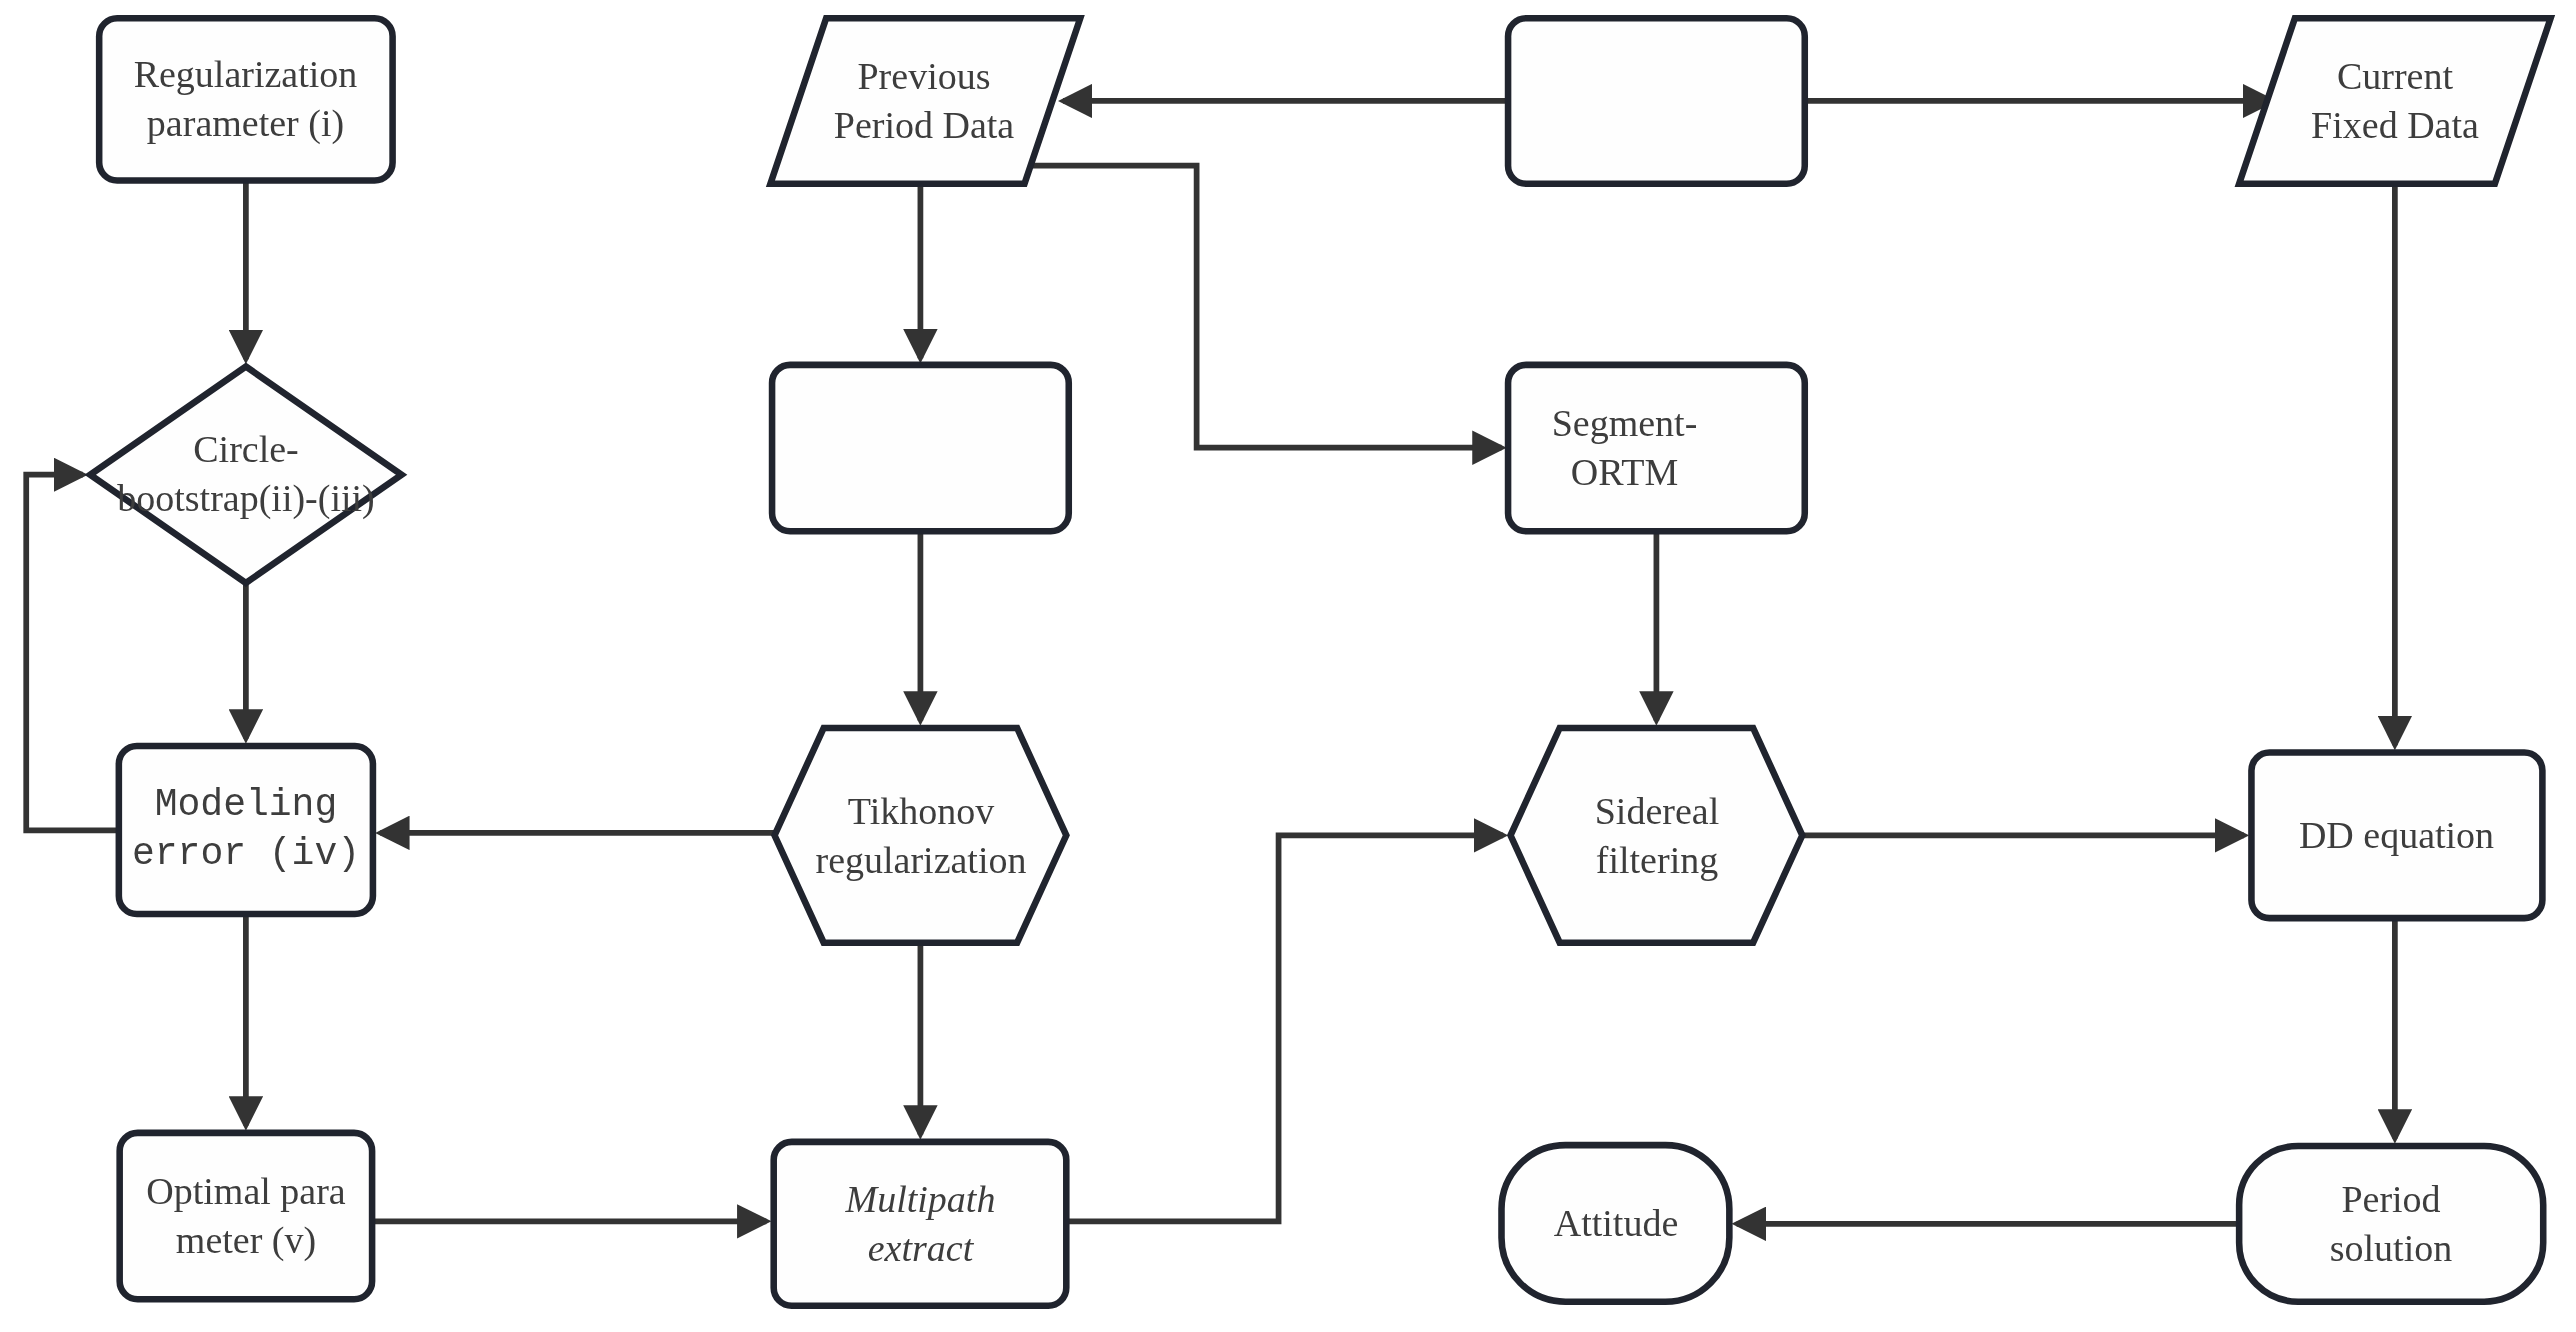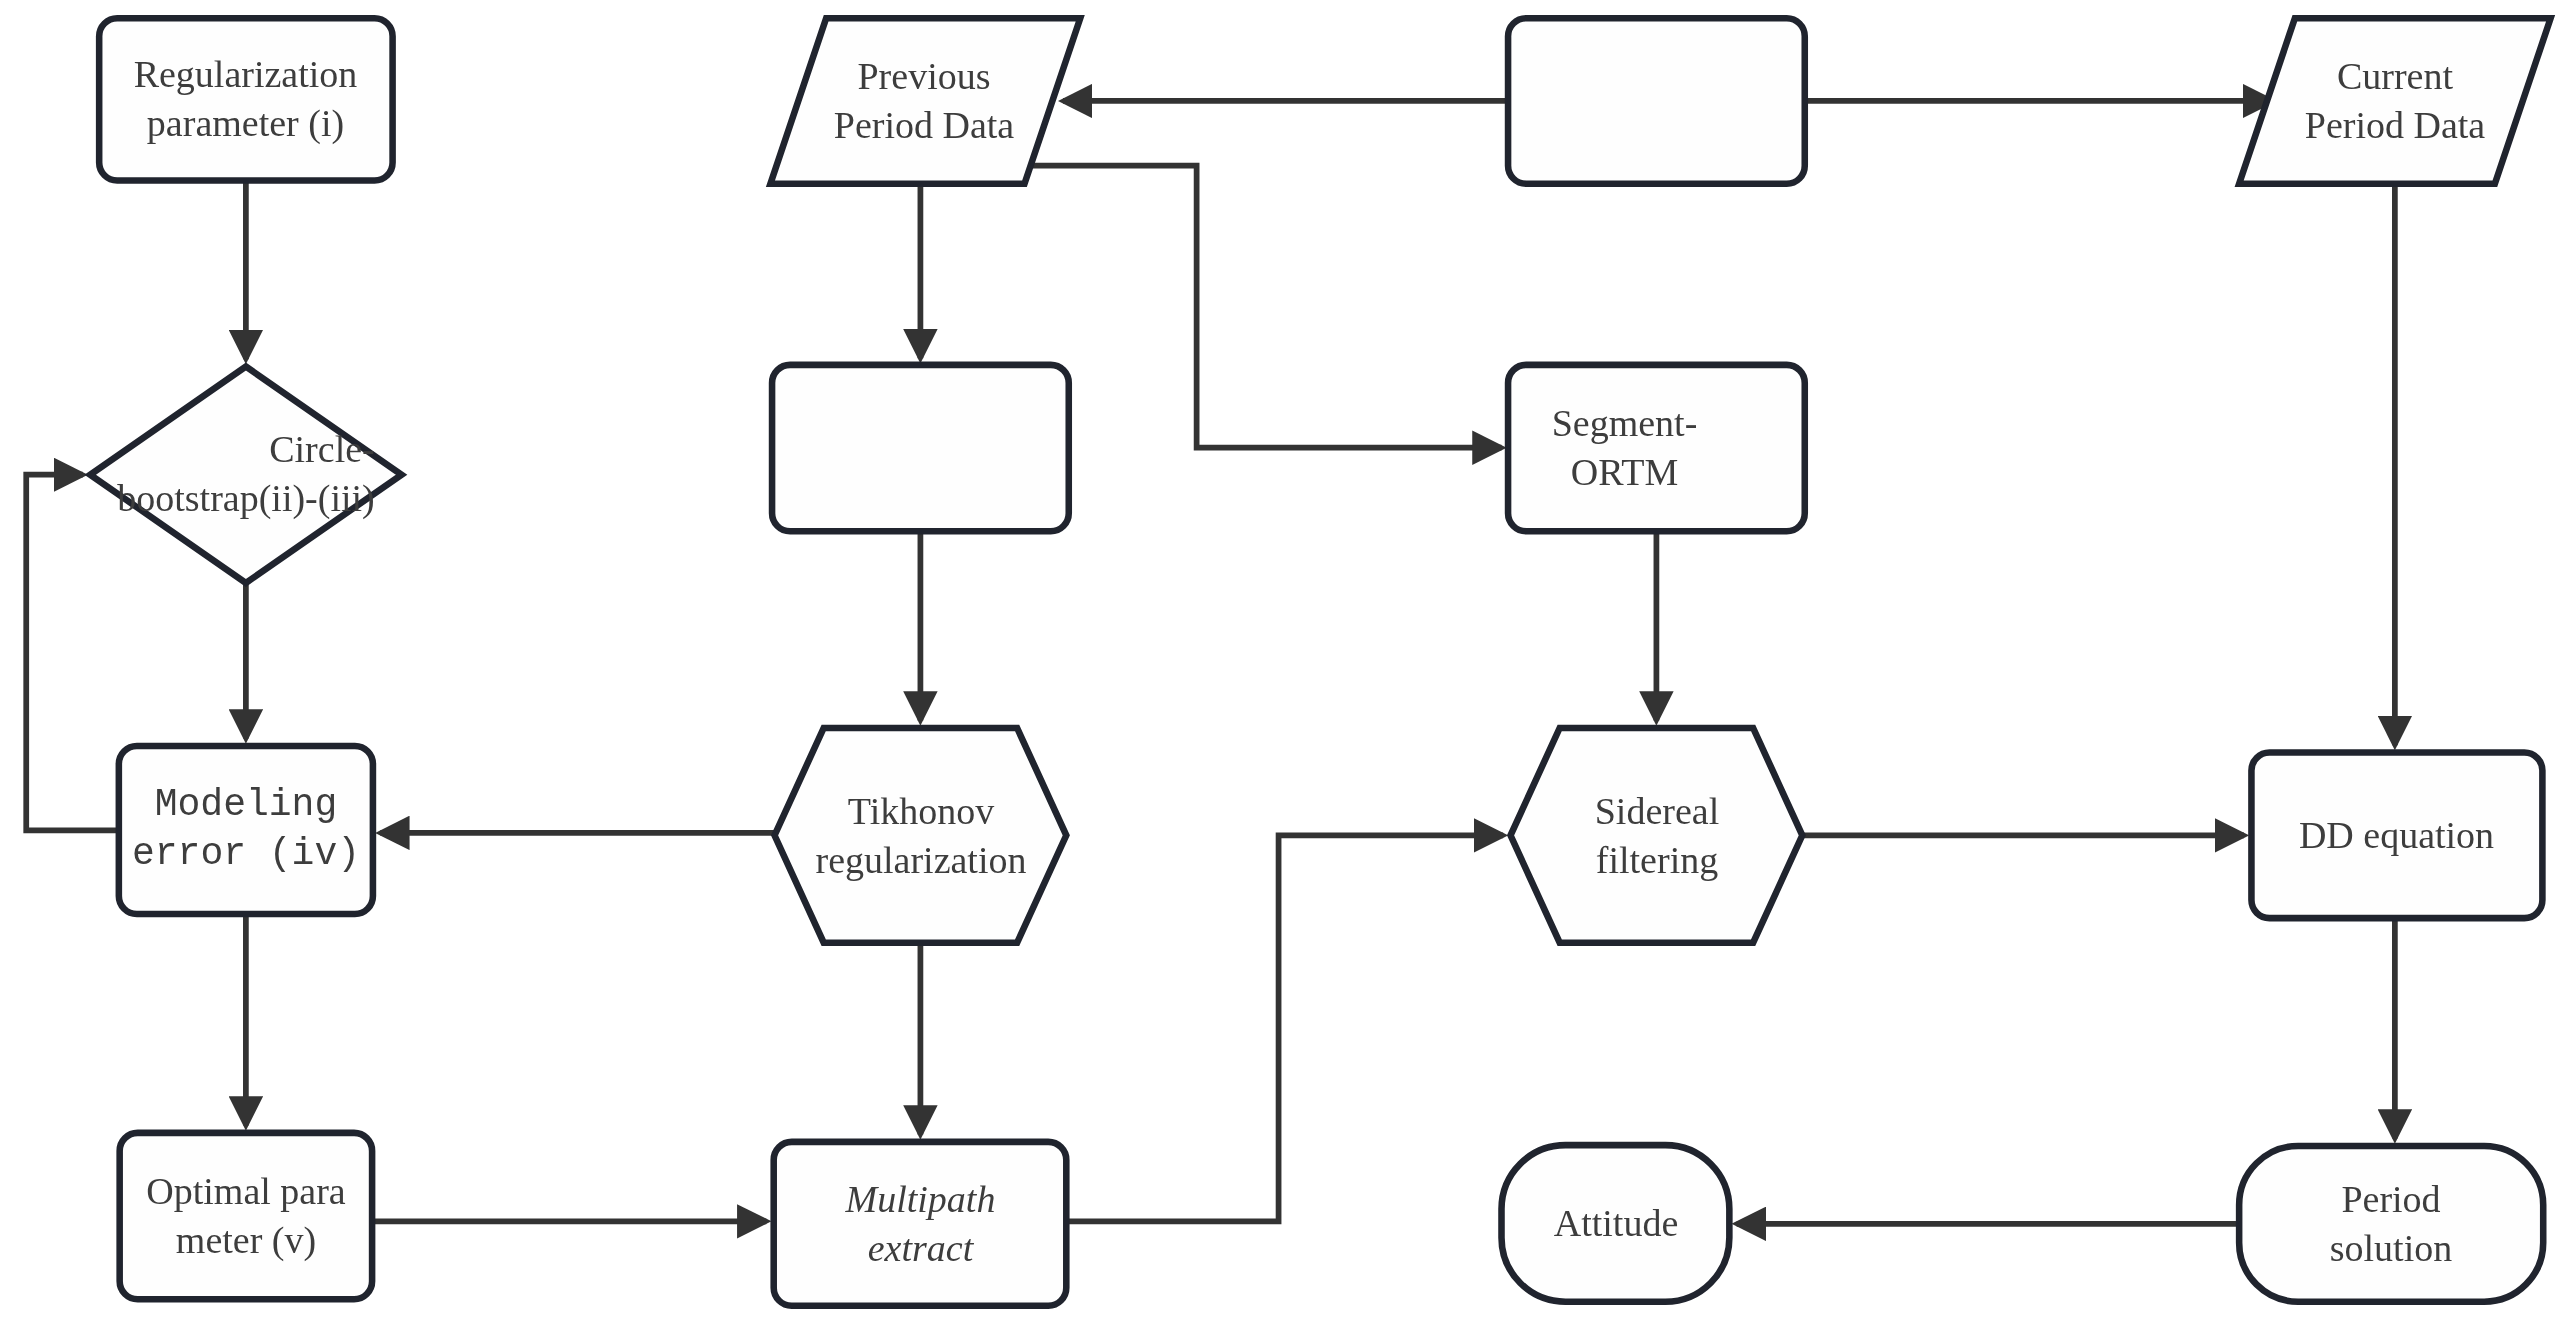--- a/index.html
+++ b/index.html
@@ -75,23 +75,23 @@
   </svg>
 
   <div class="label" style="left:99px;top:18px;width:293px;height:162px;">Regularization
 parameter (i)</div>
 
   <div class="label" style="left:789px;top:18px;width:270px;height:166px;">Previous
 Period Data</div>
 
 
   <div class="label" style="left:2260px;top:18px;width:270px;height:166px;">Current
-Period Data</div>
+Fixed Data</div>
 
-  <div class="label" style="left:74px;top:366px;width:344px;height:216px;text-align:right;">Circle-
+  <div class="label" style="left:74px;top:366px;width:344px;height:216px;">Circle-
 bootstrap(ii)-(iii)</div>
 
 
   <div class="label" style="left:1476px;top:365px;width:297px;height:166px;font-family:Liberation Serif, serif;">Segment-
 ORTM</div>
 
   <div class="label" style="left:119px;top:746px;width:254px;height:168px;font-family:Liberation Mono, monospace;">Modeling
 error (iv)</div>
 
   <div class="label" style="left:775px;top:728px;width:292px;height:215px;">Tikhonov

